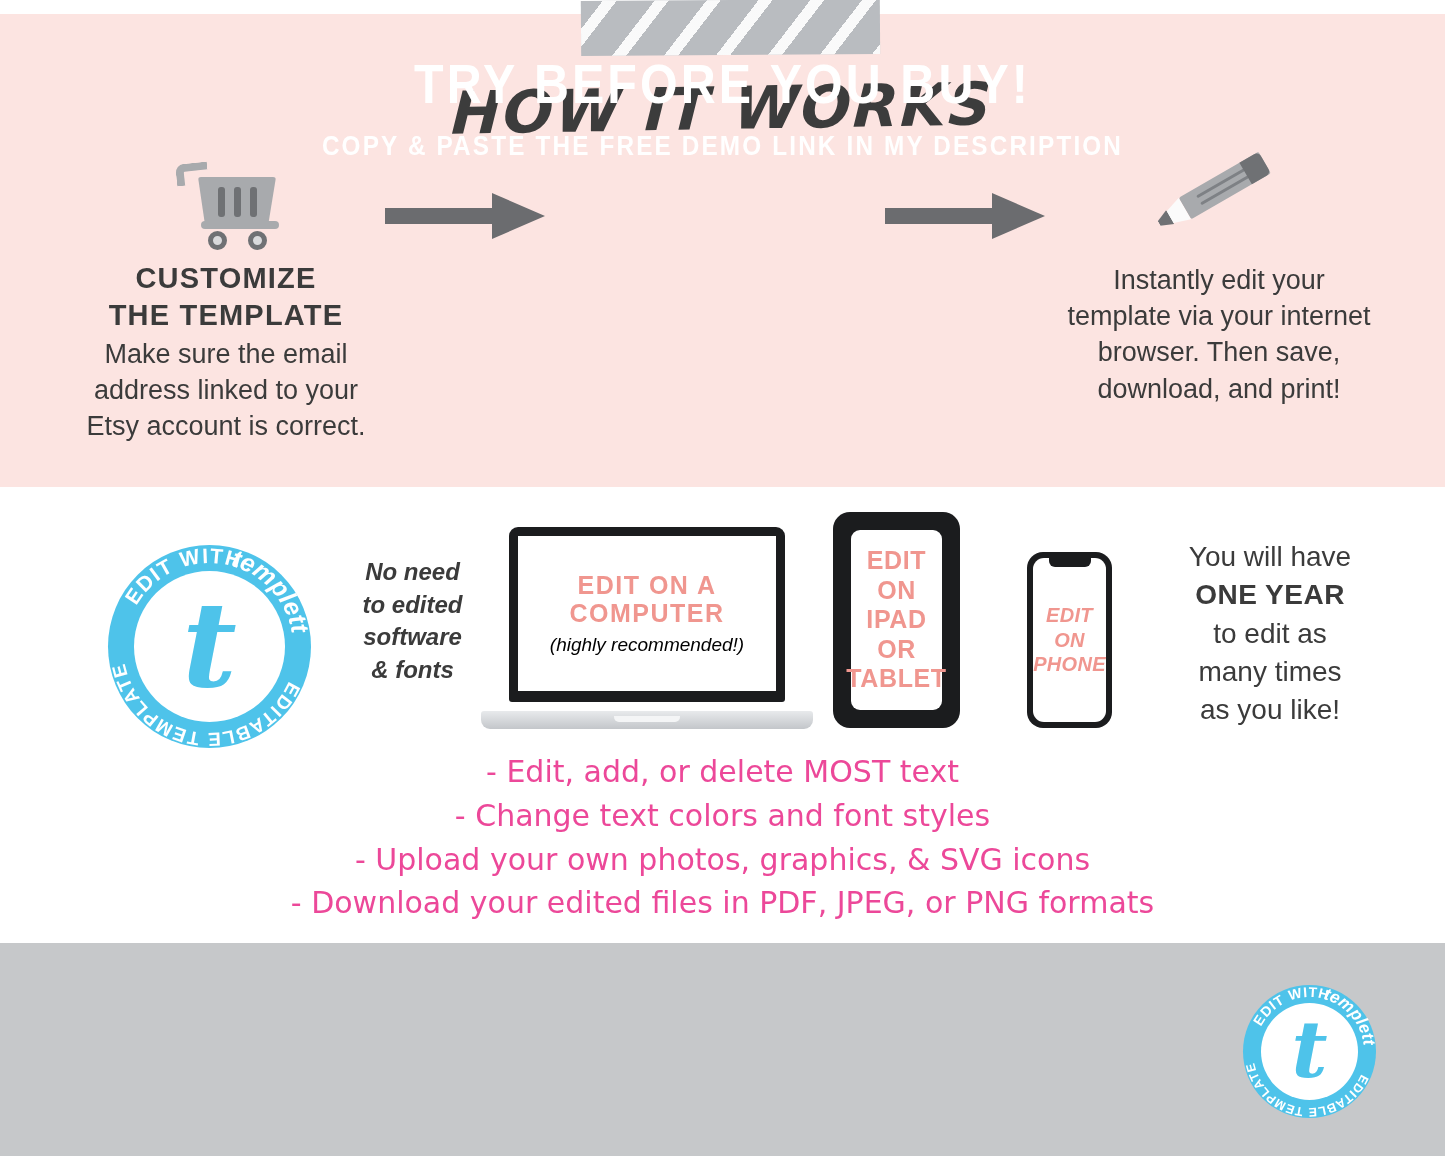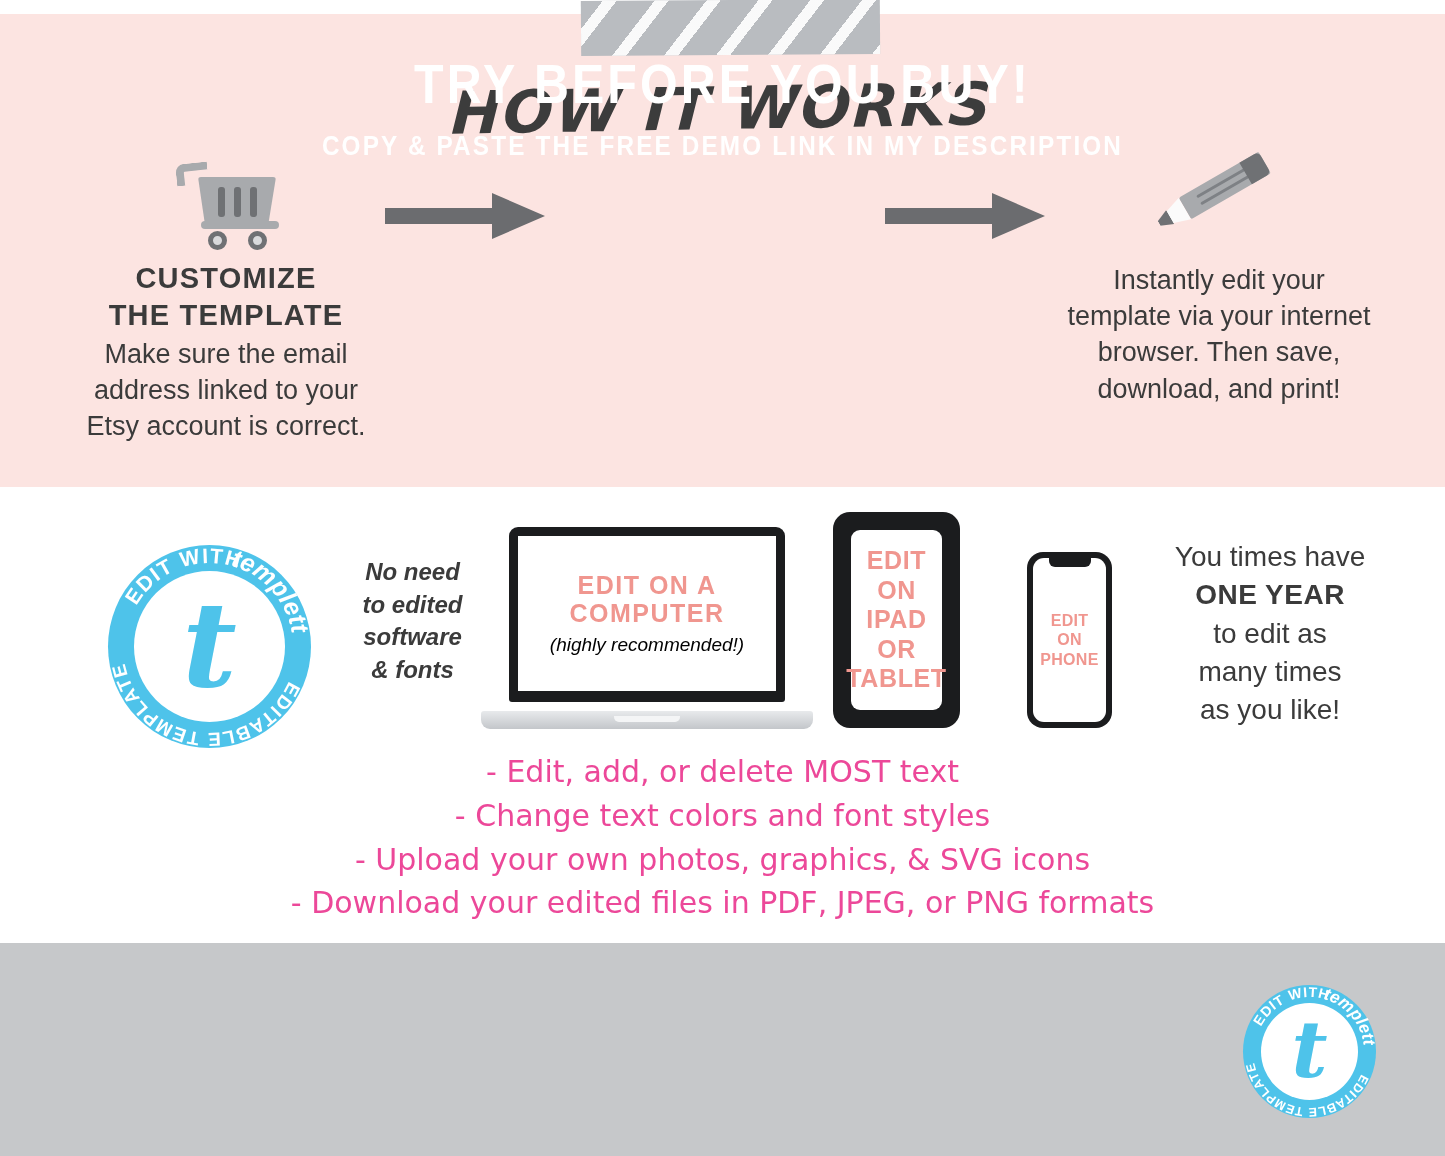--- a/index.html
+++ b/index.html
@@ -339,21 +339,21 @@
     background:#fff; border-radius:11px;
     display:flex; align-items:center; justify-content:center;
     text-align:center;
   }
   .phone .notch {
     position:absolute; left:50%; margin-left:-21px; top:0;
     width:42px; height:9px;
     background:#1b1c1e;
     border-radius:0 0 6px 6px;
   }
-  .phone .scr-big { font-size:16px; letter-spacing:.3px; line-height:1.22; }
+  .phone .scr-big { font-size:20px; letter-spacing:.3px; line-height:1.22;font-style:italic; }
 
   .oneyear {
     position:absolute; left:1125px; top:538px;
     width:290px;
     text-align:center;
     font-size:28px;
     color:#3b3b3b;
     line-height:1.37;
   }
   .oneyear b { font-weight:bold; letter-spacing:.5px; }
@@ -528,21 +528,21 @@
     <div class="notch"></div>
     <div class="scr-big">
       <div>EDIT</div>
       <div>ON</div>
       <div>PHONE</div>
     </div>
   </div>
 </div>
 
 <div class="oneyear">
-  <div>You times have</div>
+  <div>You will have</div>
   <div><b>ONE YEAR</b></div>
   <div>to edit as</div>
   <div>many times</div>
   <div>as you like!</div>
 </div>
 
 <div class="bullets">
   <div>- Edit, add, or delete MOST text</div>
   <div>- Change text colors and font styles</div>
   <div>- Upload your own photos, graphics, &amp; SVG icons</div>

